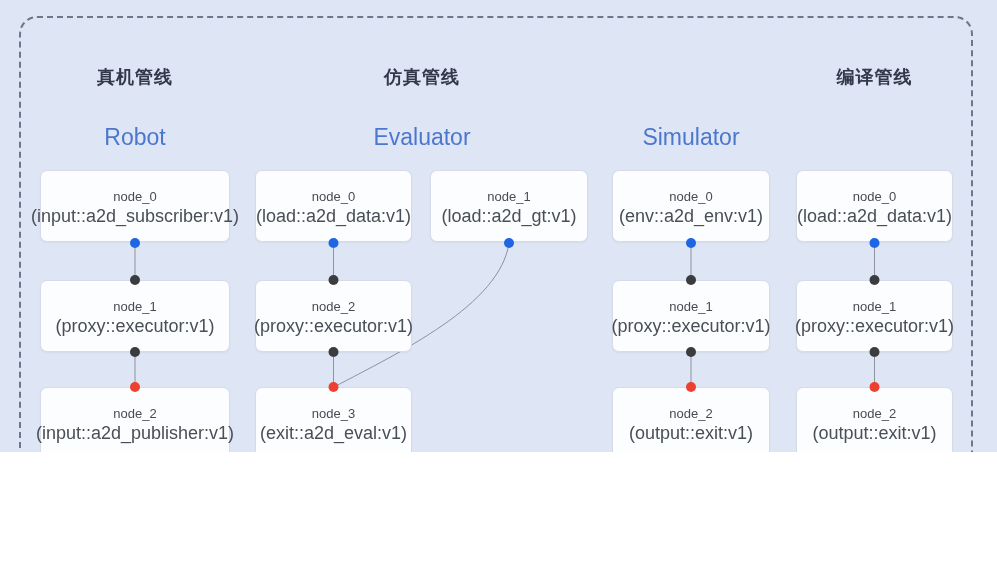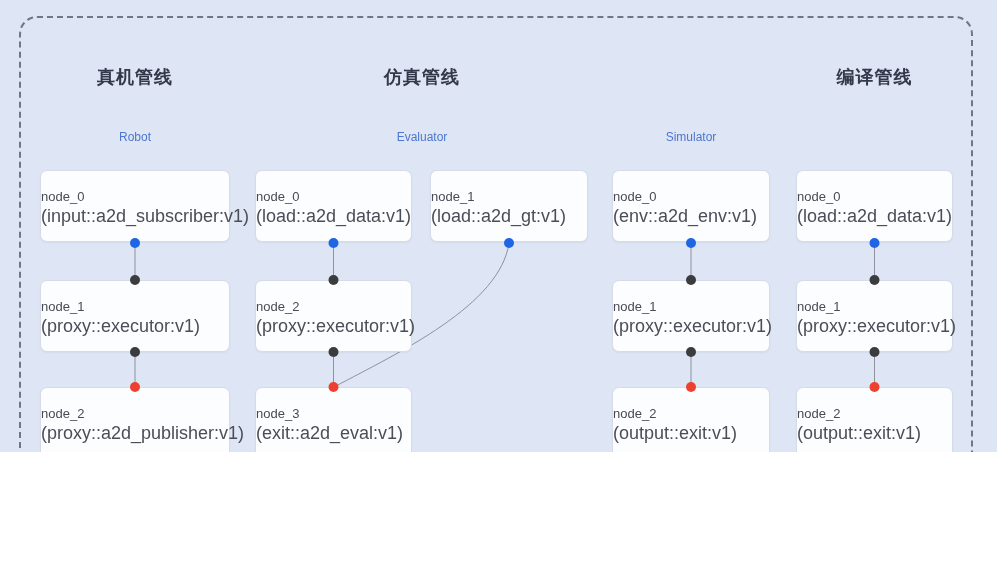--- a/index.html
+++ b/index.html
@@ -8,23 +8,23 @@
   .stage { position:relative; width:997px; height:452px; background:#ffffff; overflow:hidden; }
   .bg { position:absolute; left:0; top:0; width:997px; height:556px; background:#dee5f4; z-index:0; }
   .panel { position:absolute; left:19px; top:16px; width:954px; height:521px;
            border:2px dashed #70768a; border-radius:18px; z-index:1; }
   .layer { position:absolute; left:0; top:0; width:997px; height:563px; pointer-events:none; }
   .edges-layer { z-index:2; }
   .dots-layer { z-index:4; }
   .hd-zh { position:absolute; top:64px; height:26px; line-height:26px; text-align:center;
            font-size:18px; font-weight:700; color:#33384a; letter-spacing:1px; z-index:3; }
   .hd-en { position:absolute; top:123px; height:28px; line-height:28px; text-align:center;
-           font-size:12px; font-weight:400; color:#4c77ce; z-index:3; }
+           font-size:23px; font-weight:400; color:#4c77ce; z-index:3; }
   .node { position:absolute; height:72px; background:#fcfdff; border:1px solid #d6dbe7;
-          border-radius:7px; display:flex; flex-direction:column; align-items:flex-start;
+          border-radius:7px; display:flex; flex-direction:column; align-items:center;
           justify-content:center; gap:3px; z-index:3;
           box-shadow:0 1px 2px rgba(70,90,140,0.06); }
   .nm { font-size:13px; line-height:16px; color:#474b53; }
   .tp { font-size:18px; line-height:16px; color:#4a4e56; }
   .edge { stroke:#8d929c; stroke-width:1; fill:none; }
   .dot-blue { fill:#1e66e3; }
   .dot-dark { fill:#3b3c3e; }
   .dot-red  { fill:#ee4030; }
 </style>
 </head>
@@ -57,21 +57,21 @@
   <div class="node" style="left:40px;top:170px;width:190px">
     <div class="nm">node_0</div>
     <div class="tp">(input::a2d_subscriber:v1)</div>
   </div>
   <div class="node" style="left:40px;top:280px;width:190px">
     <div class="nm">node_1</div>
     <div class="tp">(proxy::executor:v1)</div>
   </div>
   <div class="node" style="left:40px;top:387px;width:190px">
     <div class="nm">node_2</div>
-    <div class="tp">(proxy::a2d_publisher:v1)</div>
+    <div class="tp">(input::a2d_publisher:v1)</div>
   </div>
 
   <div class="node" style="left:255px;top:170px;width:157px">
     <div class="nm">node_0</div>
     <div class="tp">(load::a2d_data:v1)</div>
   </div>
   <div class="node" style="left:430px;top:170px;width:158px">
     <div class="nm">node_1</div>
     <div class="tp">(load::a2d_gt:v1)</div>
   </div>

